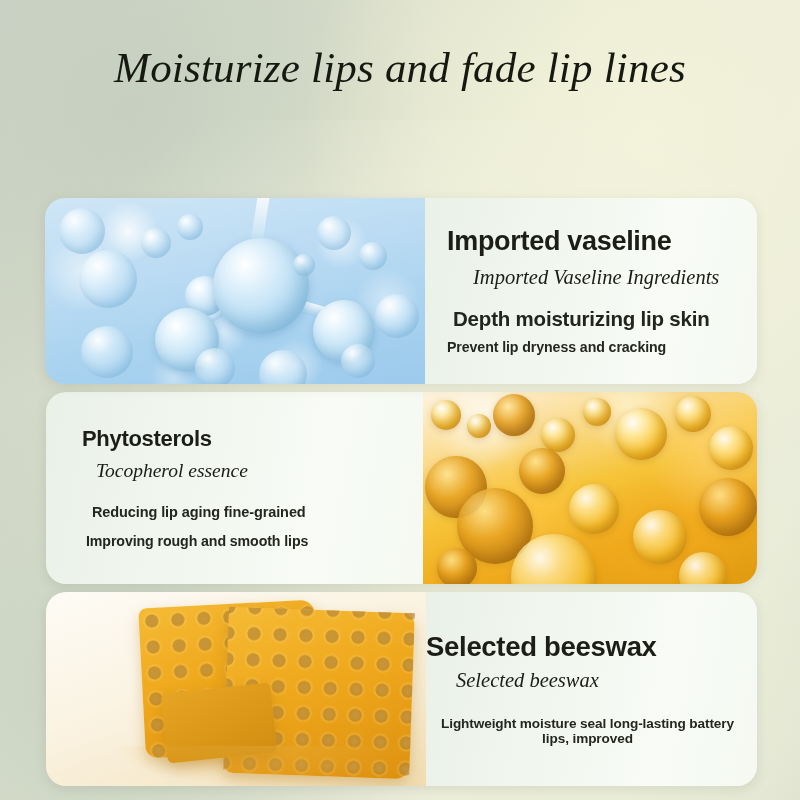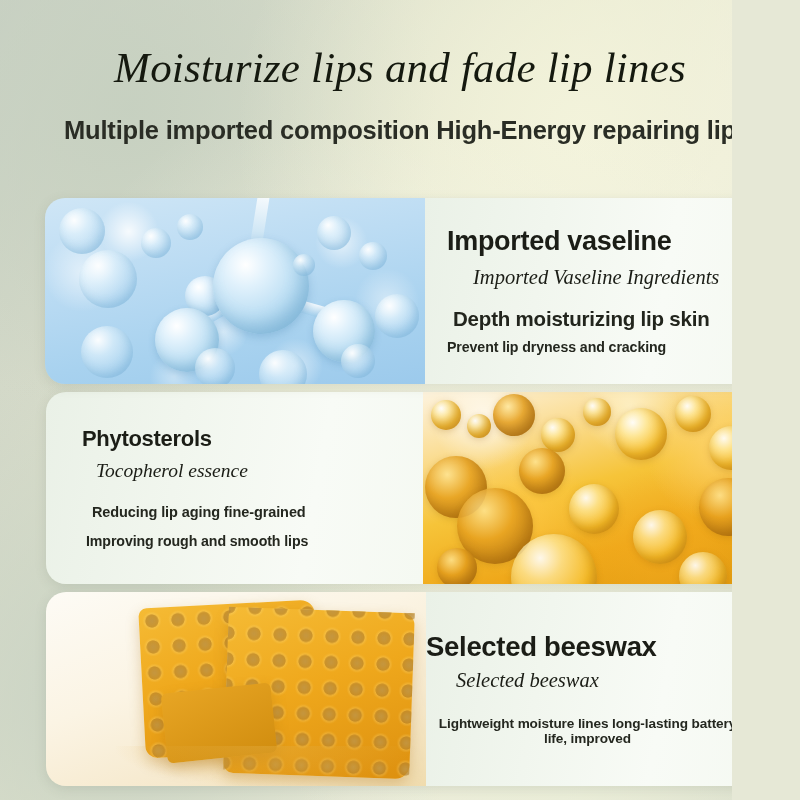--- a/index.html
+++ b/index.html
@@ -4,21 +4,21 @@
 <title>Lip Care Ingredients Infographic</title>
 <style>
   html,body{margin:0;padding:0;}
   body{
     width:800px;height:800px;overflow:hidden;
     font-family:"Liberation Sans", sans-serif;
     position:relative;
     background:#e6e8d6;
   }
   #page{
-    position:absolute;inset:0;width:732px;height:800px;overflow:hidden;
+    position:absolute;inset:0;width:800px;height:800px;overflow:hidden;
   }
   
   .bg-base{
     position:absolute;inset:0;
     background:linear-gradient(120deg,#c9d1c4 0%, #d5dac9 22%, #e6e8cf 48%, #eeeedb 68%, #e9ecd9 86%, #d8ddcc 100%);
   }
   .bg-glow-tl{
     position:absolute;left:-180px;top:-200px;width:620px;height:620px;border-radius:50%;
     background:radial-gradient(circle, rgba(198,208,192,.95) 0%, rgba(198,208,192,0) 70%);
   }
@@ -205,21 +205,20 @@
 
   <div class="bg-base"></div>
   <div class="bg-glow-tl"></div>
   <div class="bg-glow-tr"></div>
   <div class="bg-glow-bl"></div>
   <div class="bg-glow-br"></div>
   <div class="bg-center"></div>
 
   <div class="headings">
     <div class="title">Moisturize lips and fade lip lines</div>
-    <div class="subtitle">Multiple imported composition High-Energy repairing lip</div>
   </div>
 
   <div class="card" id="card-2">
     <div class="card-text">
       <div class="c2-wrap">
         <div class="t-main c2-title">Phytosterols</div>
         <div class="t-script c2-script">Tocopherol essence</div>
         <div class="t-small c2-small-1">Reducing lip aging fine-grained</div>
         <div class="t-small c2-small-2">Improving rough and smooth lips</div>
       </div>
@@ -285,18 +284,18 @@
       <div class="hc-slab" style="left:180px;top:18px;width:186px;height:166px;border-radius:10px 12px 14px 10px;transform:rotate(2deg);">
         <div class="hc-cells offset"></div>
       </div>
       <div class="hc-slab" style="left:118px;top:96px;width:110px;height:70px;border-radius:6px;transform:rotate(-6deg);background:linear-gradient(160deg,#e7a524 0%, #d18d0f 100%);"></div>
       <div style="position:absolute;left:70px;bottom:0;width:300px;height:40px;background:radial-gradient(ellipse at 50% 0%, rgba(226,170,60,.45) 0%, rgba(226,170,60,0) 72%);"></div>
     </div>
     <div class="card-text">
       <div class="c3-wrap">
         <div class="t-main c3-title">Selected beeswax</div>
         <div class="t-script c3-script">Selected beeswax</div>
-        <div class="t-small c3-small-1 center">Lightweight moisture lines long-lasting battery life, improved</div>
+        <div class="t-small c3-small-1 center">Lightweight moisture seal long-lasting battery lips, improved</div>
       </div>
     </div>
   </div>
 
 </div>
 
 </body></html>

